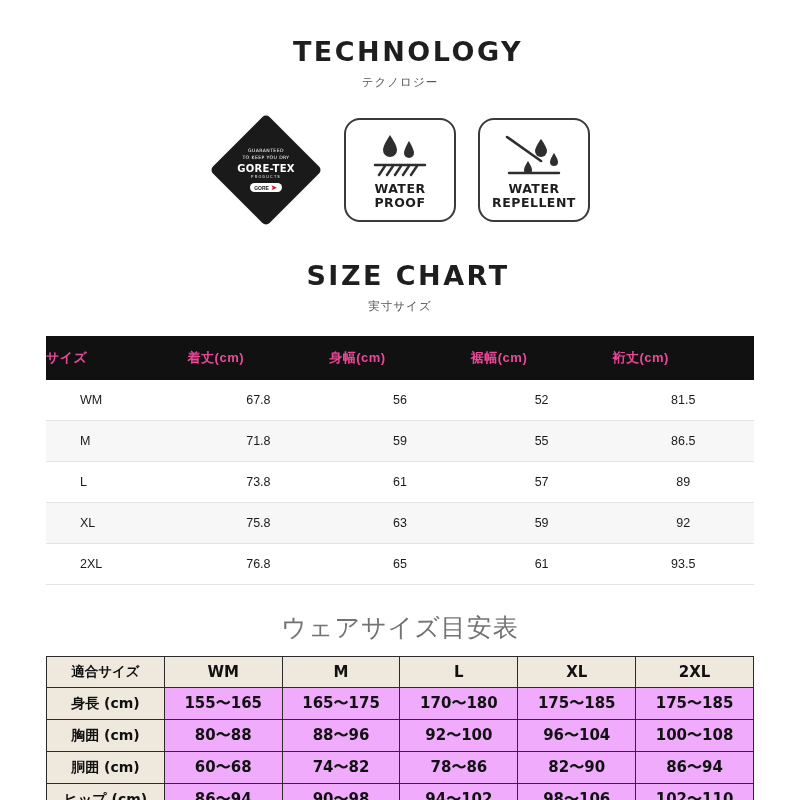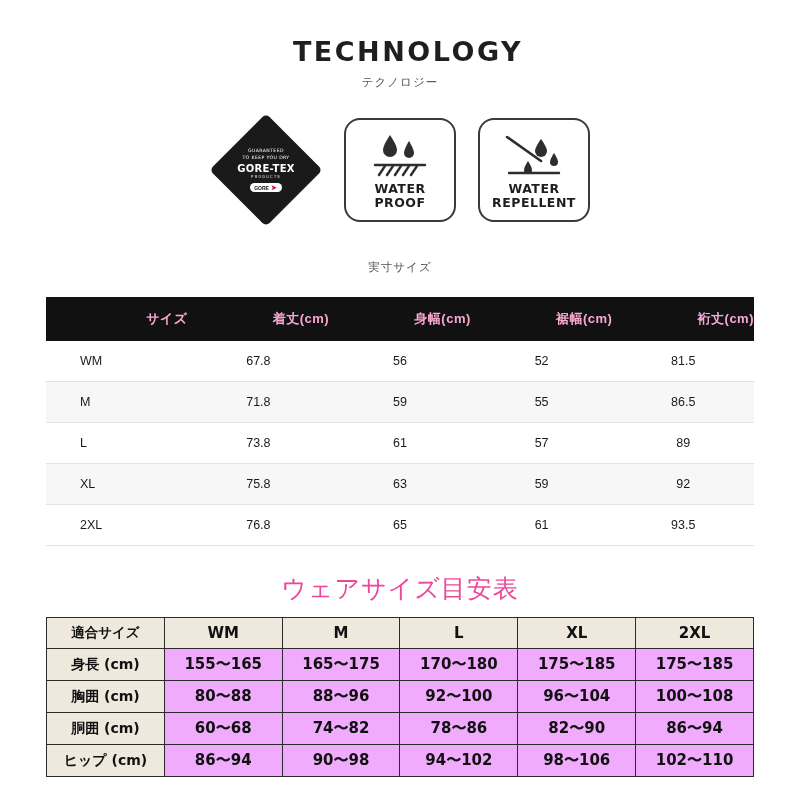--- a/index.html
+++ b/index.html
@@ -149,25 +149,25 @@
     margin-top: 34px;
   }
   table.sizechart {
     border-collapse: collapse;
     width: 708px;
     margin: 22px auto 0 auto;
     table-layout: fixed;
   }
   table.sizechart th {
     background: #111111;
-    color: #f9a8d4;
+    color: #ec4899;
     font-size: 13px;
     font-weight: bold;
     padding: 13px 0;
-    text-align: right;
+    text-align: left;
     letter-spacing: 0.5px;
   }
   table.sizechart td {
     font-size: 12.5px;
     text-align: center;
     padding: 13px 0;
     border-bottom: 1px solid #e3e3e3;
     color: #1a1a1a;
   }
   table.sizechart tr.alt td {
@@ -176,21 +176,21 @@
   table.sizechart td.first {
     text-align: left;
     padding-left: 34px;
   }
 
   
   .guide-title {
     text-align: center;
     font-size: 25px;
     margin-top: 26px;
-    color: #ec4899;
+    color: #737373;
     font-family: "DejaVu Sans", sans-serif;
     letter-spacing: 1px;
   }
   table.guide {
     border-collapse: collapse;
     width: 708px;
     margin: 12px auto 0 auto;
     table-layout: fixed;
   }
   table.guide th, table.guide td {
@@ -274,20 +274,21 @@
         </div>
         <div class="icon-label">WATER</div>
         <div class="icon-label">REPELLENT</div>
       </div>
 
 
     </div>
   </div>
 
   <div class="sizechart-wrap">
+    <div class="section-title">SIZE CHART</div>
     <div class="section-sub">実寸サイズ</div>
 
     <table class="sizechart">
       <thead>
         <tr>
           <th>サイズ</th>
           <th>着丈(cm)</th>
           <th>身幅(cm)</th>
           <th>裾幅(cm)</th>
           <th>裄丈(cm)</th>

